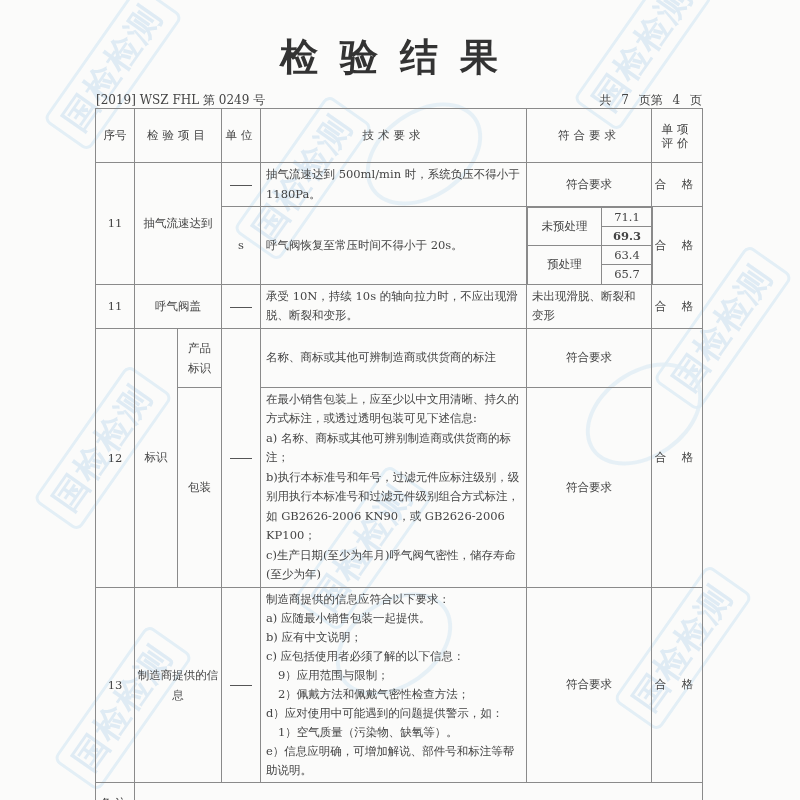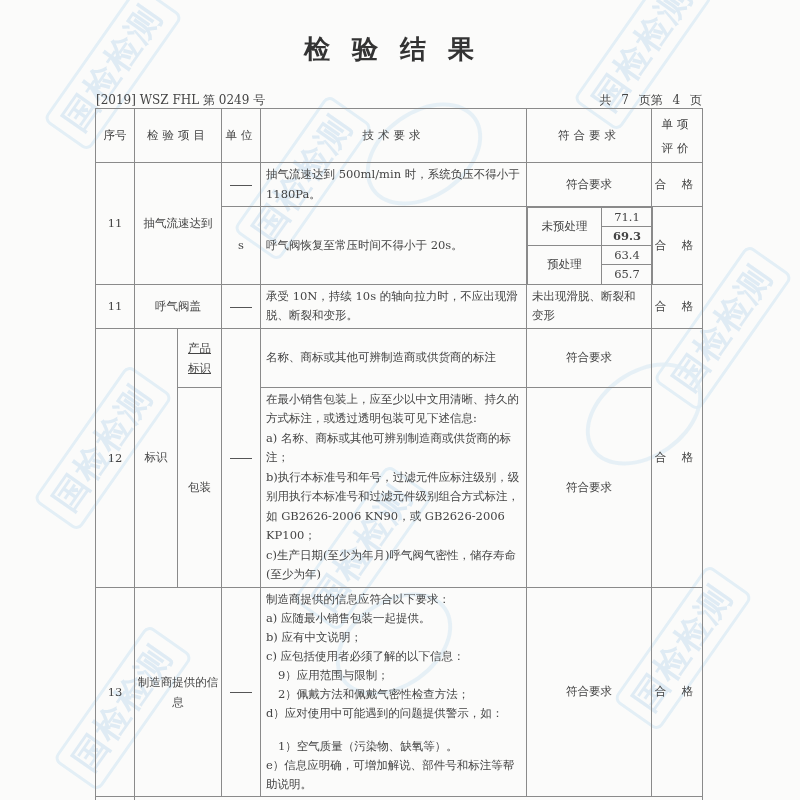--- a/index.html
+++ b/index.html
@@ -14,21 +14,21 @@
     font-weight: bold; font-size: 34px; letter-spacing: 2px; opacity: 0.75;
     transform: rotate(-55deg); white-space: nowrap; pointer-events: none;
     border: 3px solid #dcebf5; border-radius: 8px; padding: 2px 8px;
   }
   .ring {
     position: absolute; border: 4px solid #e1edf5; border-radius: 50%;
     width: 120px; height: 80px; transform: rotate(-35deg); pointer-events: none; opacity: 0.8;
   }
   .title {
     position: absolute; left: 0; top: 32px; width: 800px; text-align: center;
-    font-size: 26px; font-weight: bold; letter-spacing: 22px; color: #333;
+    font-size: 38px; font-weight: bold; letter-spacing: 22px; color: #333;
     font-family: "DejaVu Sans", sans-serif;
   }
   .docno {
     position: absolute; left: 96px; top: 92px; font-size: 12px; color: #444;
   }
   .pageinfo {
     position: absolute; right: 98px; top: 92px; font-size: 12px; color: #444; word-spacing: 6px;
   }
   table.main {
     position: absolute; left: 95px; top: 108px; width: 607px;
@@ -79,21 +79,21 @@
     <col style="width:51px">
     <col style="width:51px">
   </colgroup>
   <tbody>
       <tr style="height:54px">
     <th style="letter-spacing:0">序号</th>
     <th colspan="2">检验项目</th>
     <th>单位</th>
     <th>技术要求</th>
     <th colspan="2">符合要求</th>
-    <th style="line-height:24px;padding:0 8px;">单项评价</th>
+    <th style="line-height:14px;padding:0 8px;">单项评价</th>
   </tr>
 
   <tr style="height:43px">
     <td rowspan="2">11</td>
     <td rowspan="2" colspan="2">抽气流速达到</td>
     <td><span class="dash"></span></td>
     <td class="req">抽气流速达到 500ml/min 时，系统负压不得小于 1180Pa。</td>
     <td colspan="2">符合要求</td>
     <td class="spaced">合 格</td>
   </tr>
@@ -133,21 +133,21 @@
     <td colspan="2">呼气阀盖</td>
     <td><span class="dash"></span></td>
     <td class="req">承受 10N，持续 10s 的轴向拉力时，不应出现滑脱、断裂和变形。</td>
     <td colspan="2" class="req">未出现滑脱、断裂和变形</td>
     <td class="spaced">合 格</td>
   </tr>
 
   <tr style="height:59px">
     <td rowspan="2">12</td>
     <td rowspan="2">标识</td>
-    <td style="padding:0 10px;line-height:20px;text-decoration:underline;">产品标识</td>
+    <td style="padding:0 10px;line-height:20px;">产品标识</td>
     <td rowspan="2"><span class="dash"></span></td>
     <td class="req">名称、商标或其他可辨制造商或供货商的标注</td>
     <td colspan="2">符合要求</td>
     <td rowspan="2" class="spaced">合 格</td>
   </tr>
 
   <tr style="height:186px">
     <td>包装</td>
     <td class="req">
       <div>在最小销售包装上，应至少以中文用清晰、持久的方式标注，或透过透明包装可见下述信息:</div>
@@ -163,21 +163,21 @@
     <td colspan="2" style="padding:0 0;line-height:20px;">制造商提供的信息</td>
     <td><span class="dash"></span></td>
     <td class="req" style="line-height:19px;">
       <div>制造商提供的信息应符合以下要求：</div>
       <div>a) 应随最小销售包装一起提供。</div>
       <div>b) 应有中文说明；</div>
       <div>c) 应包括使用者必须了解的以下信息：</div>
       <div style="padding-left:12px;">  9）应用范围与限制；</div>
       <div style="padding-left:12px;">  2）佩戴方法和佩戴气密性检查方法；</div>
       <div>d）应对使用中可能遇到的问题提供警示，如：</div>
-      <div style="padding-left:12px;margin-top:14px;">  1）空气质量（污染物、缺氧等）。</div>
+      <div style="padding-left:12px;">  1）空气质量（污染物、缺氧等）。</div>
       <div>e）信息应明确，可增加解说、部件号和标注等帮助说明。</div>
     </td>
     <td colspan="2">符合要求</td>
     <td class="spaced">合 格</td>
   </tr>
 
   <tr style="height:42px">
     <td class="spaced" style="letter-spacing:3px;">备注</td>
     <td colspan="7"><span class="remark-line"></span></td>
   </tr>

